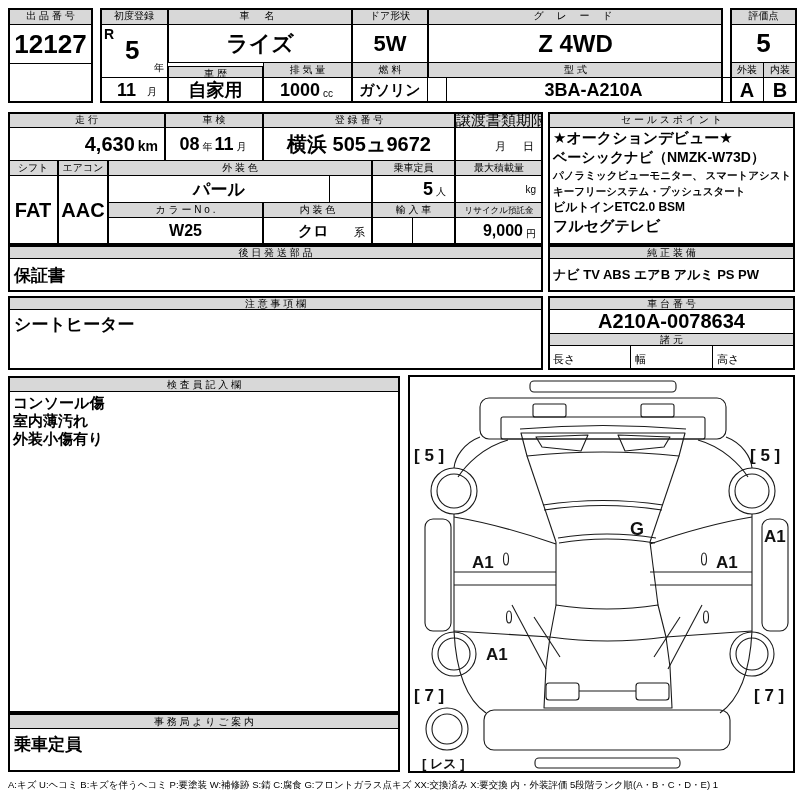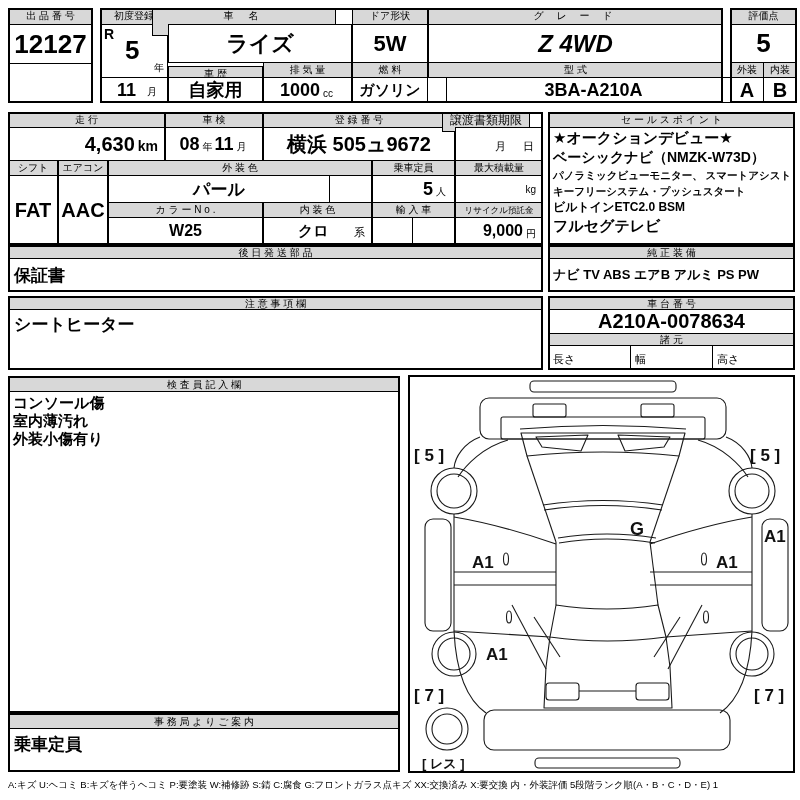--- a/index.html
+++ b/index.html
@@ -6,21 +6,21 @@
   .sheet{position:relative;width:800px;height:800px;background:#fff;
     font-family:"Liberation Sans","DejaVu Sans",sans-serif;color:#000;overflow:hidden;}
   .cell{position:absolute;border:1px solid #000;background:#fff;box-sizing:border-box;overflow:hidden;}
   .hdr{background:#d8d8d8;text-align:center;font-size:10px;line-height:14px;font-weight:normal;
     white-space:nowrap;}
   .frame{position:absolute;border:2px solid #000;box-sizing:border-box;pointer-events:none;background:transparent;}
   .val{display:flex;align-items:center;justify-content:center;font-weight:bold;}
   .valL{display:flex;align-items:center;justify-content:flex-start;font-weight:bold;}
   .valR{display:flex;align-items:center;justify-content:flex-end;font-weight:bold;}
   .unit{font-weight:normal;font-size:10px;margin:6px 2px 0 3px;}
-  .big26{font-size:26px;} .big24{font-size:24px;font-style:italic;} .big22{font-size:22px;}
+  .big26{font-size:26px;} .big24{font-size:24px;} .big22{font-size:22px;}
   .big20{font-size:20px;} .big18{font-size:18px;} .big17{font-size:17px;}
   .big16{font-size:16px;} .big15{font-size:15px;} .big13{font-size:13px;}
   .sp-line{font-weight:bold;padding-left:4px;white-space:nowrap;}
   .insp-line{font-weight:bold;font-size:15px;line-height:18px;padding-left:4px;}
   .legend{position:absolute;left:8px;top:779px;width:790px;font-size:9.5px;white-space:nowrap;}
   svg text{font-family:"Liberation Sans","DejaVu Sans",sans-serif;font-weight:bold;fill:#111;}
 </style>
 </head>
 <body>
 
@@ -35,21 +35,21 @@
   <div class="cell" style="left:100px;top:24px;width:68px;height:54px;">
     <span style="position:absolute;left:3px;top:1px;font-weight:bold;font-size:14px;">R</span>
     <span style="position:absolute;left:24px;top:10px;font-weight:bold;font-size:26px;">5</span>
     <span style="position:absolute;right:3px;bottom:2px;font-size:10px;">年</span>
   </div>
   <div class="cell" style="left:100px;top:77px;width:68px;height:26px;">
     <span style="position:absolute;left:16px;top:2px;font-weight:bold;font-size:18px;">11</span>
     <span style="position:absolute;right:10px;bottom:3px;font-size:10px;">月</span>
   </div>
 
-  <div class="cell hdr" style="left:152px;top:8px;width:184px;height:28px;letter-spacing:6px;">車  名</div>
+  <div class="cell hdr" style="left:168px;top:8px;width:184px;height:28px;letter-spacing:6px;">車  名</div>
   <div class="cell val big22" style="left:168px;top:24px;width:184px;height:39px;">ライズ</div>
 
   <div class="cell hdr" style="left:352px;top:8px;width:76px;height:17px;">ドア形状</div>
   <div class="cell val big22" style="left:352px;top:24px;width:76px;height:39px;">5W</div>
 
   <div class="cell hdr" style="left:428px;top:8px;width:295px;height:17px;letter-spacing:5px;">グ レ ー ド</div>
   <div class="cell val big24" style="left:428px;top:24px;width:295px;height:39px;">Z 4WD</div>
 
   <div class="cell hdr" style="left:168px;top:66px;width:95px;height:16px;">車 歴</div>
   <div class="cell val big18" style="left:168px;top:77px;width:95px;height:26px;">自家用</div>
@@ -85,21 +85,21 @@
   <div class="cell val" style="left:165px;top:127px;width:98px;height:34px;">
     <span class="big18">08</span>
     <span class="unit">年</span>
     <span class="big18">11</span>
     <span class="unit">月</span>
   </div>
 
   <div class="cell hdr" style="left:263px;top:112px;width:192px;height:16px;">登 録 番 号</div>
   <div class="cell val big20" style="left:263px;top:127px;width:192px;height:34px;">横浜 505ュ9672</div>
 
-  <div class="cell hdr" style="left:442px;top:112px;width:88px;height:20px;font-size:12px;">譲渡書類期限</div>
+  <div class="cell hdr" style="left:455px;top:112px;width:88px;height:20px;font-size:15px;">譲渡書類期限</div>
   <div class="cell" style="left:455px;top:127px;width:88px;height:34px;">
     <span style="position:absolute;right:36px;bottom:6px;font-size:11px;">月</span>
     <span style="position:absolute;right:8px;bottom:6px;font-size:11px;">日</span>
   </div>
 
   <div class="cell hdr" style="left:8px;top:160px;width:50px;height:16px;">シフト</div>
   <div class="cell hdr" style="left:58px;top:160px;width:50px;height:16px;">エアコン</div>
   <div class="cell val big20" style="left:8px;top:175px;width:50px;height:70px;">FAT</div>
   <div class="cell val big20" style="left:58px;top:175px;width:50px;height:70px;">AAC</div>
 

